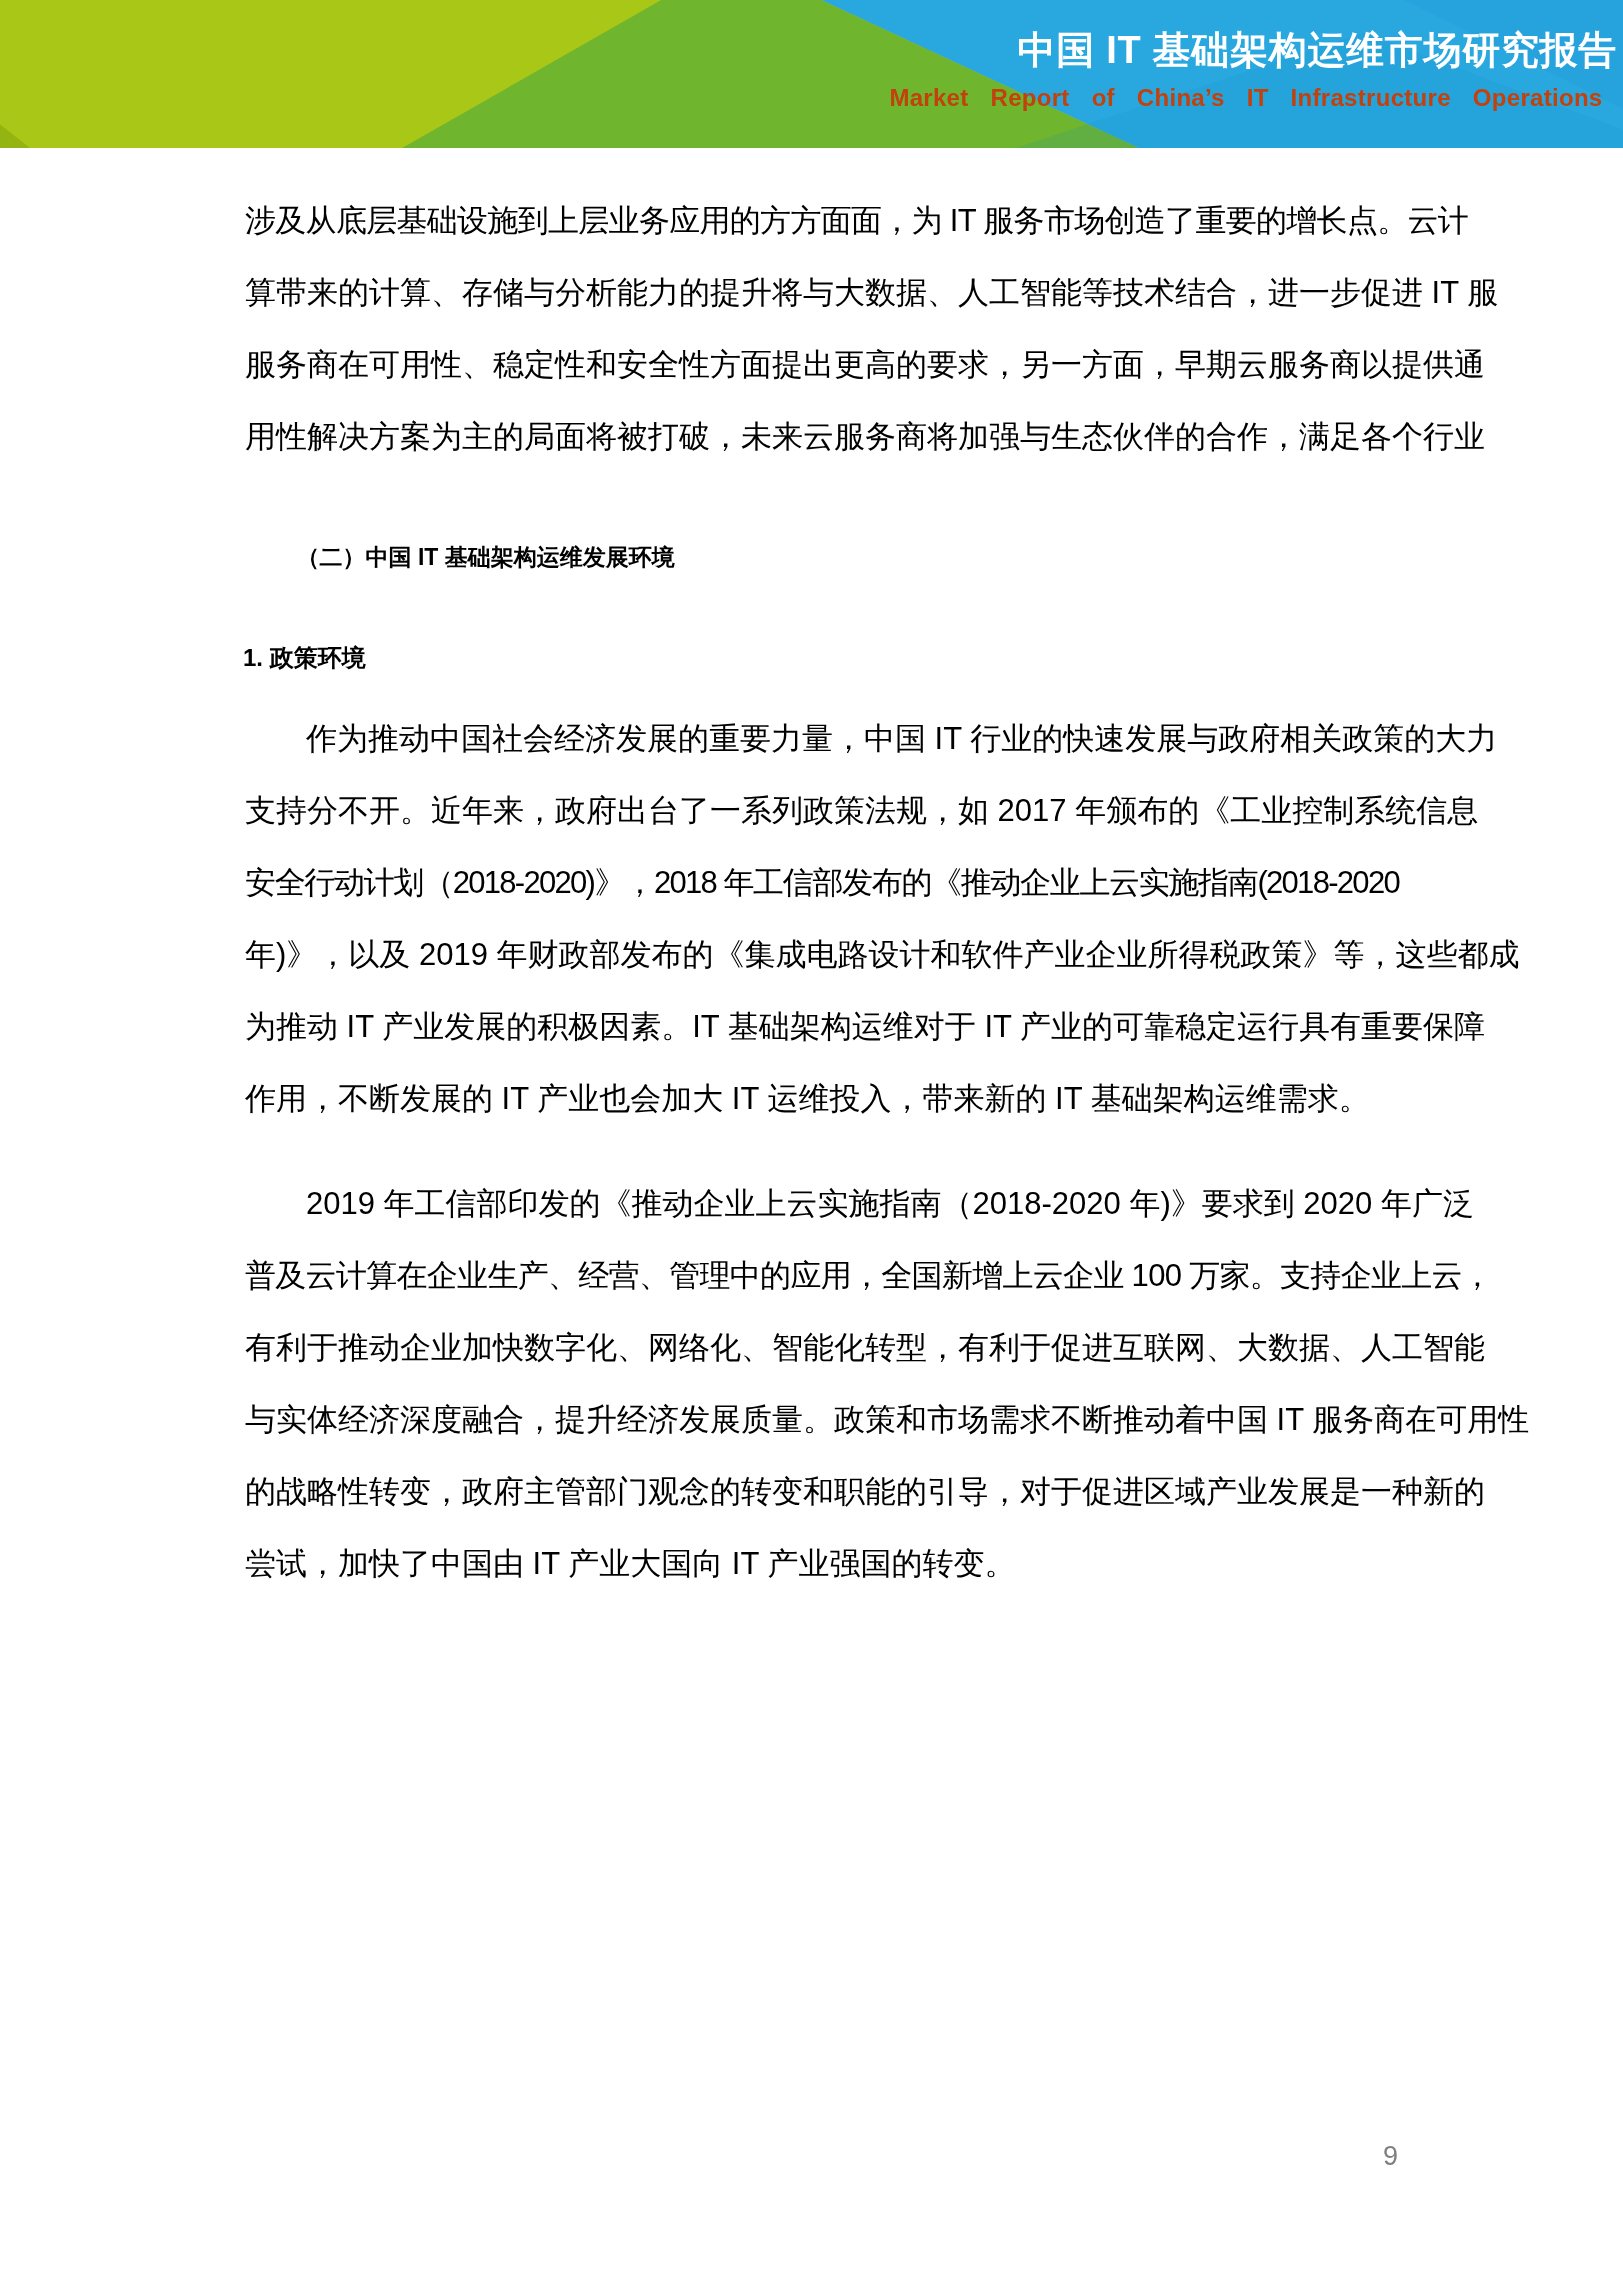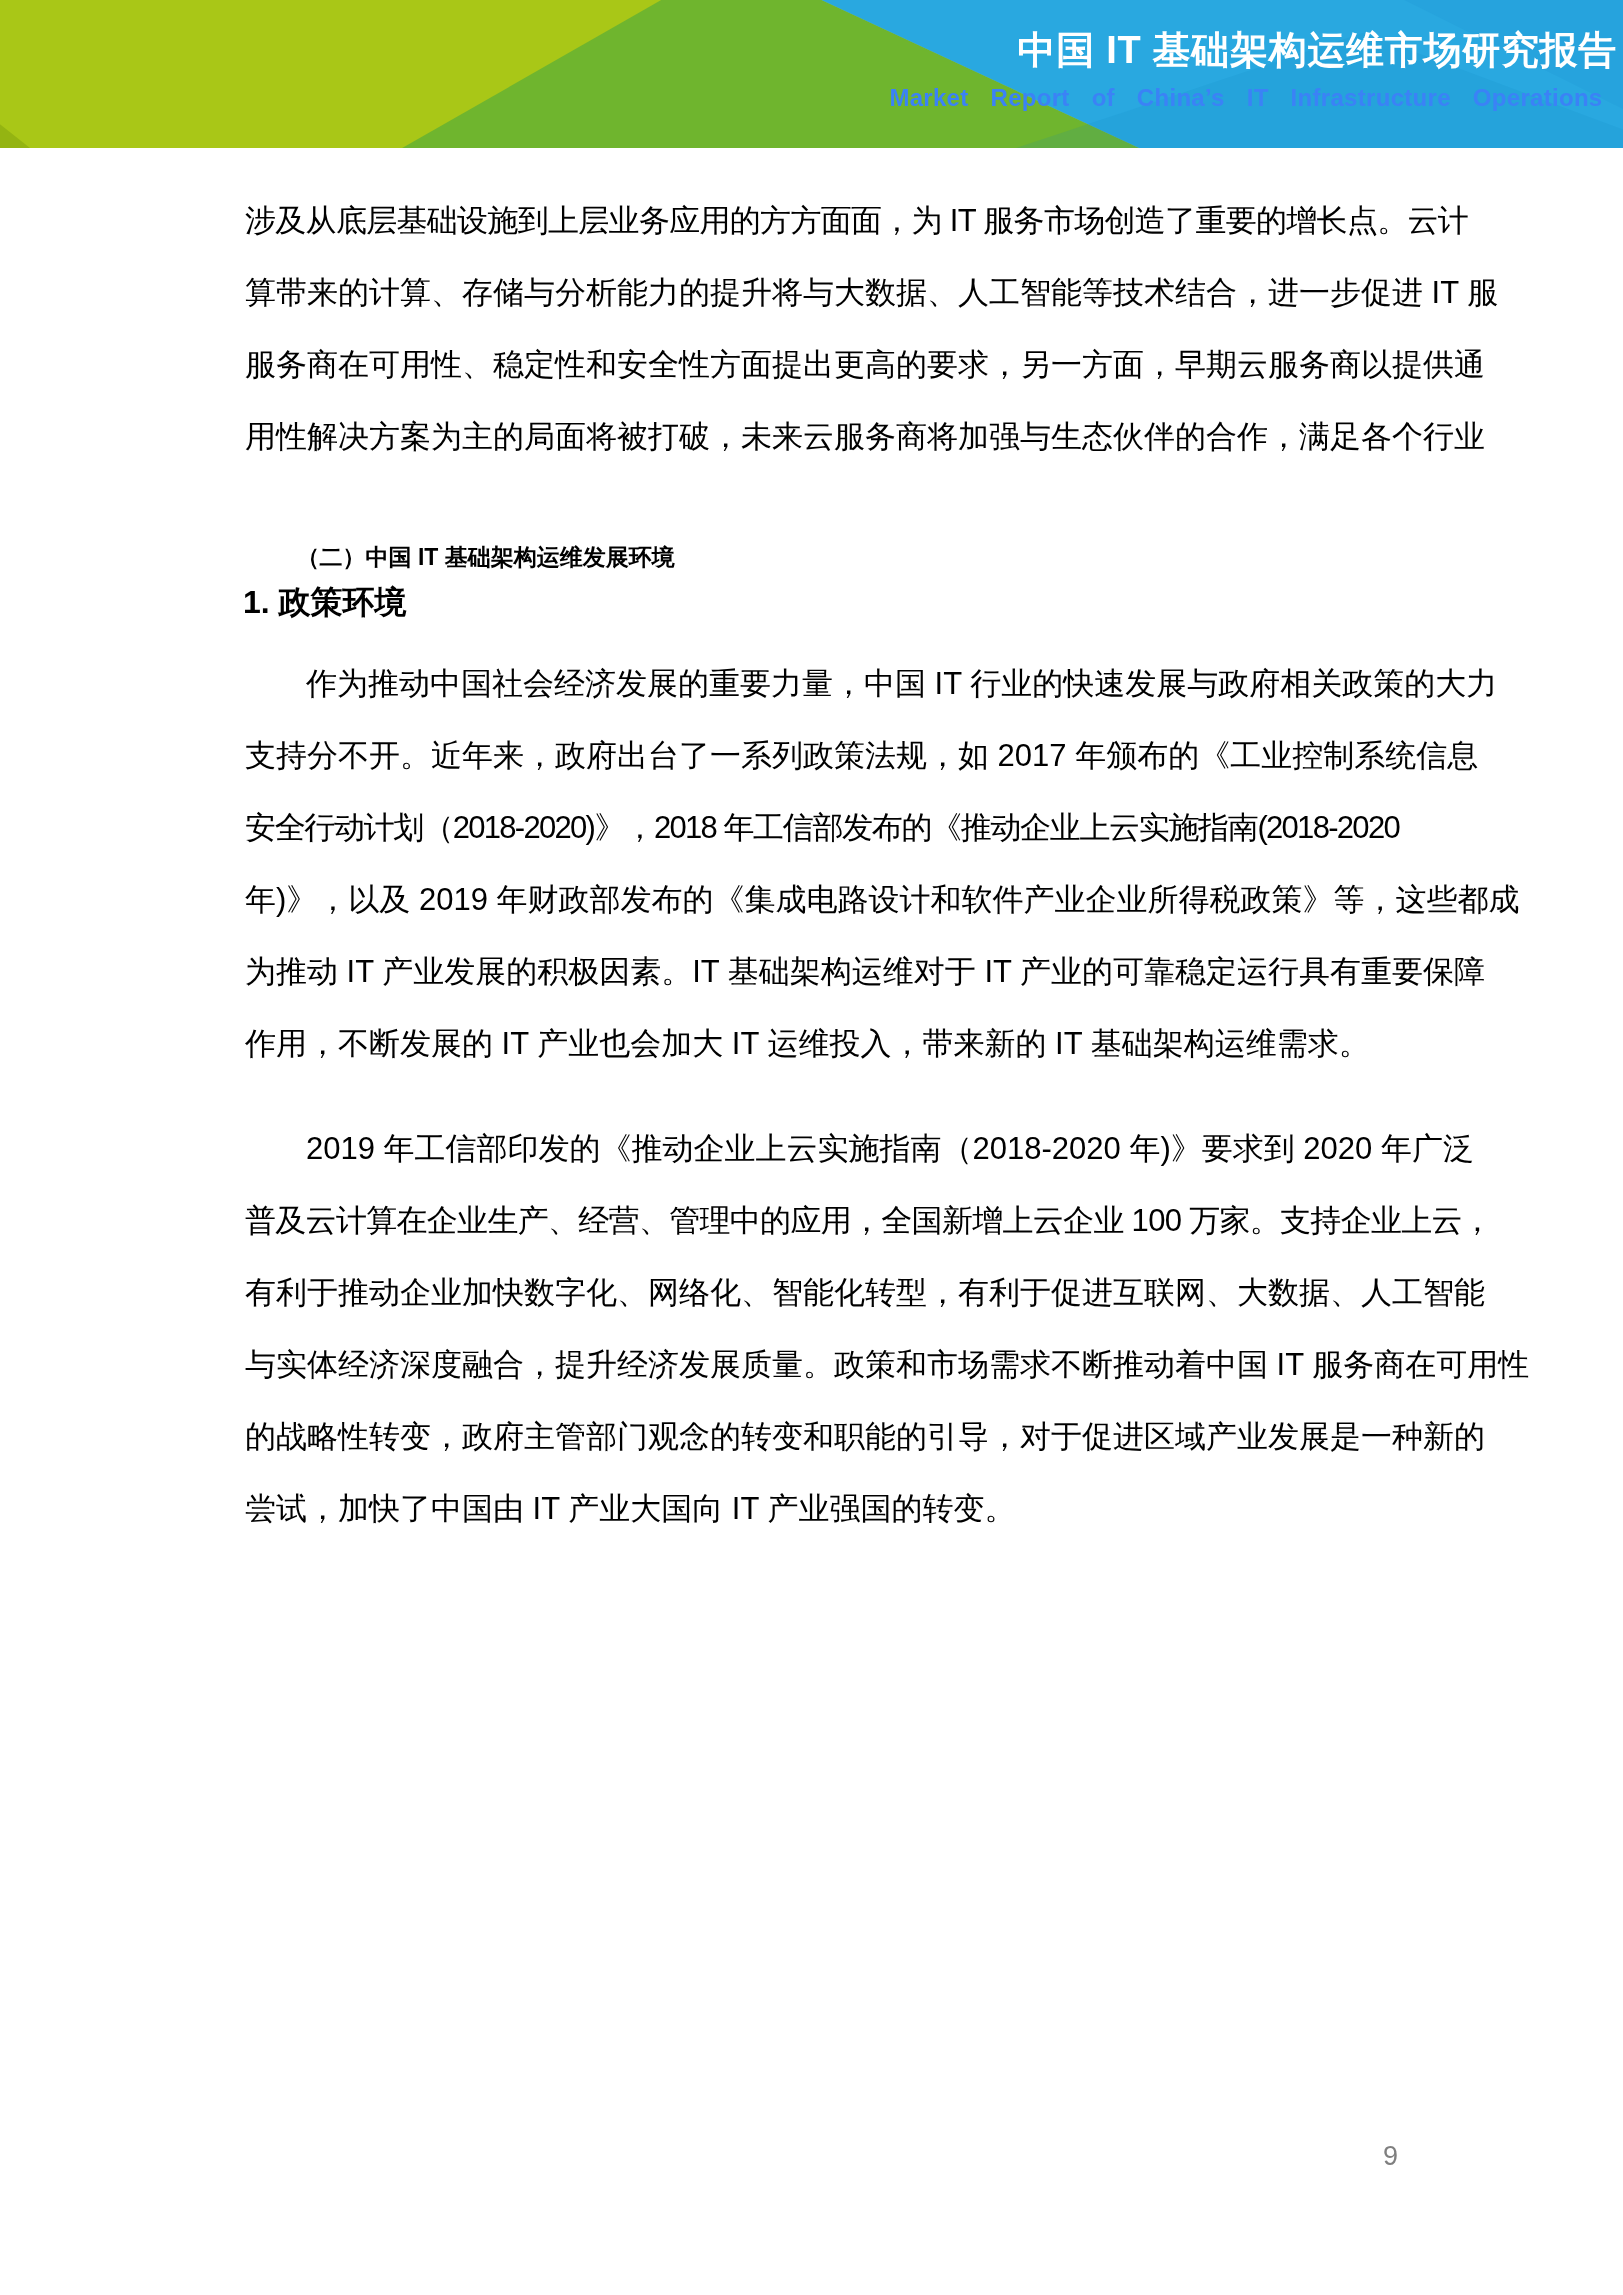--- a/index.html
+++ b/index.html
@@ -37,21 +37,21 @@
     font-weight: 700;
     letter-spacing: 0.7px;
     line-height: 46px;
     white-space: nowrap;
     text-align: right;
   }
   .banner-subtitle {
     position: absolute;
     top: 83px;
     right: 20.5px;
-    color: #3b82f6;
+    color: #c2410c;
     font-size: 24px;
     font-weight: 700;
     letter-spacing: 0.3px;
     word-spacing: 15px;
     line-height: 30px;
     white-space: nowrap;
     text-align: right;
   }
 
   
@@ -80,21 +80,22 @@
   .heading-l2 {
     margin-top: 60px;
     font-size: 23px;
     font-weight: 700;
     line-height: 49px;
     text-indent: 5.5px;
     white-space: nowrap;
     margin-left: 48px;
   }
   .heading-l3 {
-    font-size: 32px;
+    margin-top: 55px;
+    font-size: 24px;
     font-weight: 700;
     line-height: 41px;
     white-space: nowrap;
   }
   .para-2 { margin-top: 25px; }
   .para-3 { margin-top: 33px; }
 
   
   .page-number {
     position: absolute;

